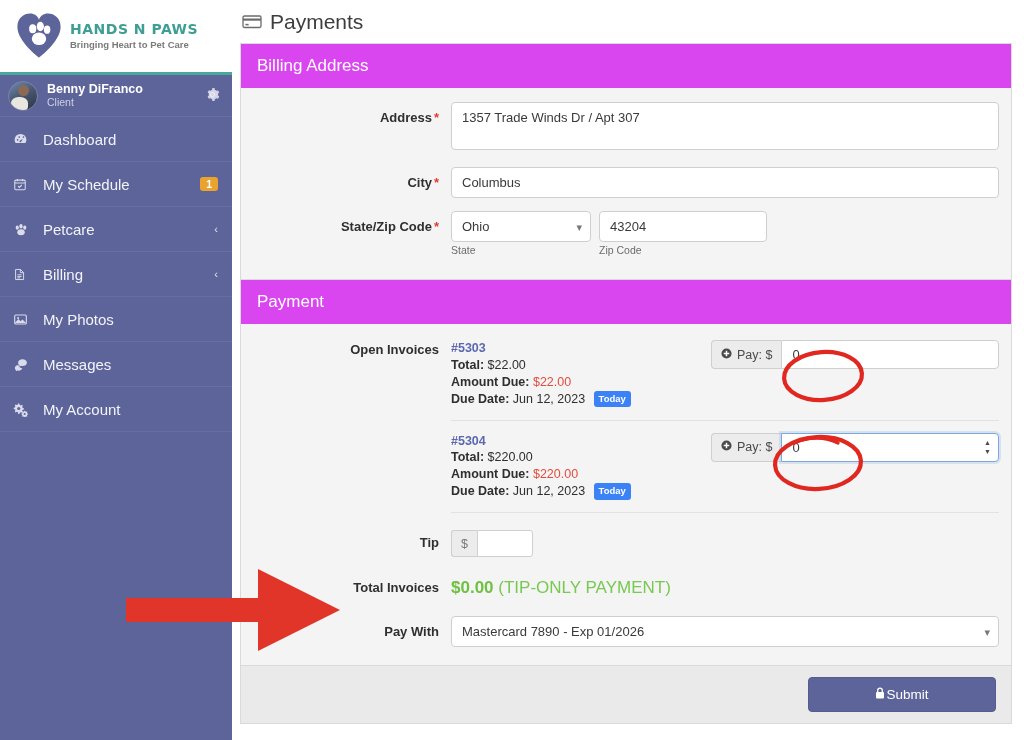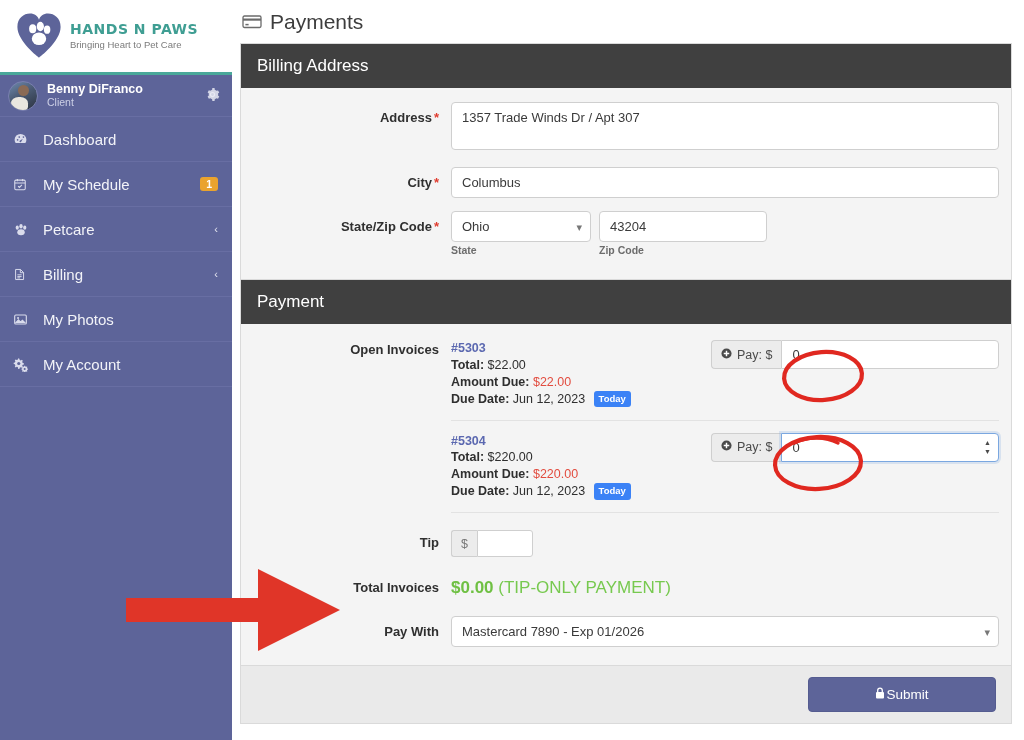--- a/index.html
+++ b/index.html
@@ -24,21 +24,21 @@
     display: flex; align-items: center; padding-left: 12px;
     border-bottom: 3px solid #4aa89a;
   }
   .logo-mark { width: 54px; height: 54px; flex: 0 0 54px; position: relative; }
   .logo-text { margin-left: 4px; }
   .logo-title {
     font-size: 14px; font-weight: bold; color: #3f9e93;
     letter-spacing: .5px; line-height: 1.05;
     font-family: "DejaVu Sans", sans-serif;
   }
-  .logo-sub { font-size: 9.5px; color: #7b7b7b; margin-top: 2px; }
+  .logo-sub { font-size: 9.5px; color: #7b7b7b; margin-top: 2px; font-weight: bold; }
 
   .profile {
     height: 42px; display: flex; align-items: center;
     padding: 0 12px 0 8px; border-bottom: 1px solid #686ea3;
   }
   .avatar {
     width: 30px; height: 30px; border-radius: 50%;
     flex: 0 0 30px; overflow: hidden;
     background: linear-gradient(150deg,#6f8bb0 0%,#4a5a73 45%,#2b3240 100%);
     position: relative; border: 1px solid #7a80b0;
@@ -85,21 +85,21 @@
   }
   .page-head .hd-icon { color: #5c5c5c; display: flex; align-items: center; }
   .page-title { font-size: 21px; color: #3d3d3d; margin-left: 8px; }
 
   .content { padding: 0 8px 0 4px; }
   .card {
     border: 1px solid #dadada; background: #f4f4f4;
     margin-left: 4px; margin-right: 4px;
   }
   .card-head {
-    background: #404040; color: #ffffff;
+    background: #d946ef; color: #ffffff;
     font-size: 17px; padding: 12px 16px;
   }
   .card-body { padding: 14px 12px 10px 12px; background: #f4f4f4; }
 
   .frow { display: flex; align-items: flex-start; margin-bottom: 13px; }
   .flabel {
     width: 198px; flex: 0 0 198px; text-align: right;
     font-size: 13px; font-weight: bold; color: #2f2f2f;
     padding-top: 8px; padding-right: 12px;
   }
@@ -119,21 +119,21 @@
   .sel {
     appearance: none; -webkit-appearance: none;
     border: 1px solid #cfcfcf; border-radius: 4px; background: #ffffff;
     font-size: 13px; color: #3a3a3a; padding: 7px 28px 7px 10px;
     font-family: "Liberation Sans", sans-serif; outline: none;
   }
   .sel-caret {
     position: absolute; right: 9px; top: 50%; transform: translateY(-50%);
     pointer-events: none; color: #777; font-size: 11px;
   }
-  .hint { font-size: 10.5px; color: #6c6c6c; margin-top: 2px; font-weight: bold; }
+  .hint { font-size: 10.5px; color: #6c6c6c; margin-top: 2px; }
 
   
   .inv-row {
     display: flex; align-items: flex-start;
     border-bottom: 1px solid #e2e2e2; padding: 0 0 12px 0; margin-bottom: 12px;
   }
   .inv-row:last-child { margin-bottom: 4px; }
   .inv-info { flex: 1; font-size: 12.5px; color: #2f2f2f; line-height: 1.35; }
   .inv-num { color: #5b68b0; font-weight: bold; font-size: 12.5px; }
   .kb { font-weight: bold; }
@@ -282,20 +282,29 @@
         <span class="nav-icon">
           <svg width="15" height="15" viewBox="0 0 16 16" fill="none" stroke="#dadcec" stroke-width="1.2">
             <rect x="1.8" y="3.2" width="12.4" height="9.6" rx="1.2"></rect>
             <circle cx="5.4" cy="6.4" r="1.1" fill="#dadcec" stroke="none"></circle>
             <path d="M2.6 11.8l3.2-3.4 2.3 2.3 2-1.9 3.1 3" fill="#dadcec" stroke="#dadcec"></path>
           </svg>
         </span>
         <span class="nav-label">My Photos</span>
       </div>
 
+      <div class="nav-item">
+        <span class="nav-icon">
+          <svg width="16" height="15" viewBox="0 0 16 16" fill="#dadcec">
+            <path d="M9.6 2.4c2.6 0 4.7 1.6 4.7 3.6S12.2 9.6 9.6 9.6c-.5 0-1 0-1.4-.2l-2.1.9.5-1.4C5.4 8.3 4.9 7.3 4.9 6c0-2 2.1-3.6 4.7-3.6z"></path>
+            <path d="M5.3 8.6c-2.2.2-3.9 1.6-3.9 3.2 0 .9.5 1.7 1.3 2.3l-.4 1.2 1.8-.8c.4.1.8.1 1.2.1 2 0 3.7-1.1 4.1-2.6-2.1 0-3.8-1.4-4.1-3.4z"></path>
+          </svg>
+        </span>
+        <span class="nav-label">Messages</span>
+      </div>
 
       <div class="nav-item">
         <span class="nav-icon">
           <svg width="16" height="15" viewBox="0 0 16 16" fill="#dadcec">
             <path d="M6.3 1.8l.3 1.3 1.2.5 1.2-.6.9.9-.6 1.2.5 1.2 1.3.3v1.3l-1.3.3-.5 1.2.6 1.2-.9.9-1.2-.6-1.2.5-.3 1.3H5L4.7 11l-1.2-.5-1.2.6-.9-.9.6-1.2-.5-1.2L.2 7.5V6.2l1.3-.3.5-1.2-.6-1.2.9-.9 1.2.6 1.2-.5.3-1.3z"></path>
             <circle cx="5.6" cy="6.9" r="1.7" fill="#5d6499"></circle>
             <path d="M12.4 9.4l.2.8.8.3.8-.4.6.6-.4.8.3.8.8.2v.9l-.8.2-.3.8.4.8-.6.6-.8-.4-.8.3-.2.8h-.9l-.2-.8-.8-.3-.8.4-.6-.6.4-.8-.3-.8-.8-.2v-.9l.8-.2.3-.8-.4-.8.6-.6.8.4.8-.3.2-.8z"></path>
             <circle cx="11.9" cy="12.7" r="1.1" fill="#5d6499"></circle>
           </svg>
         </span>

